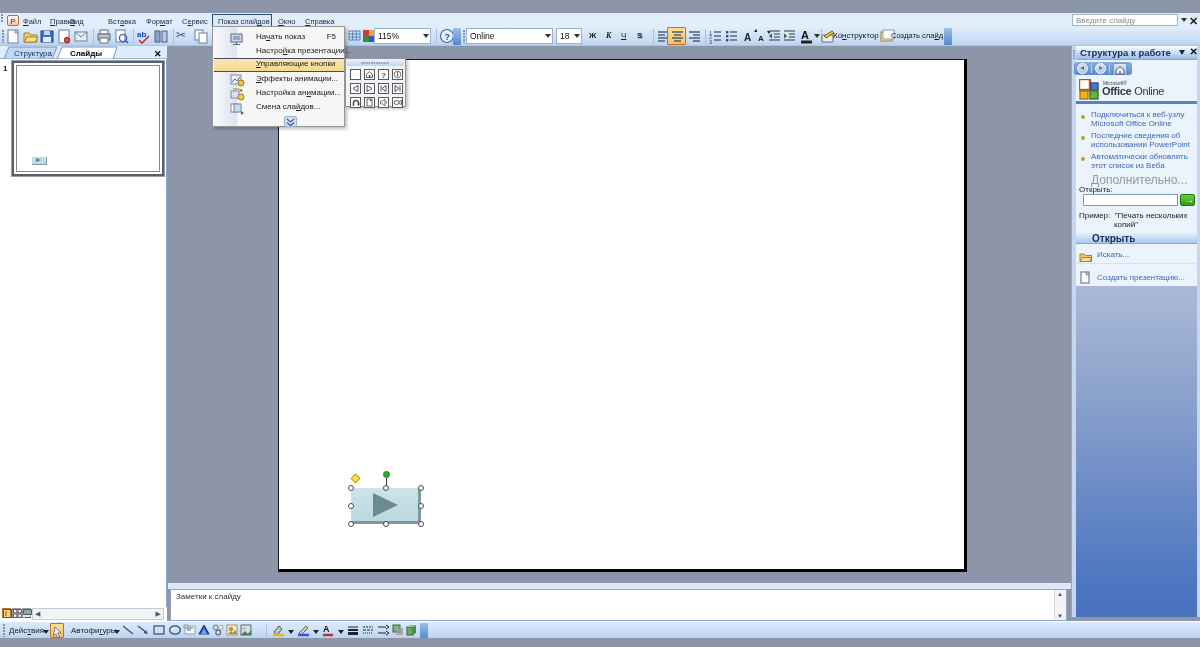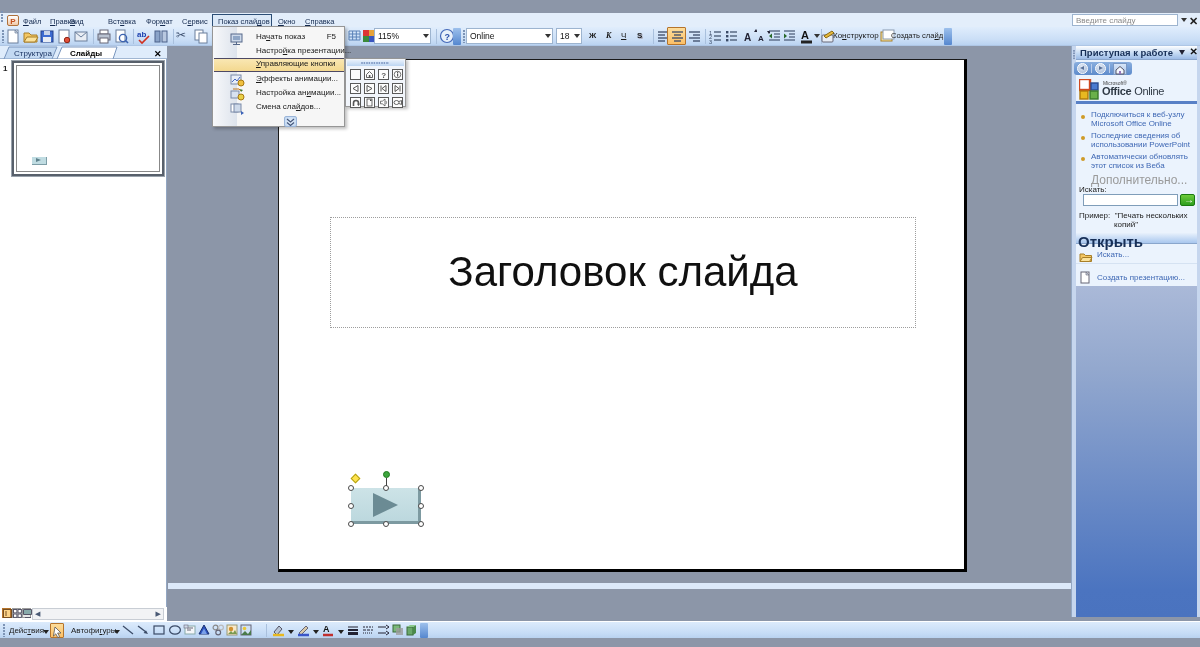--- a/index.html
+++ b/index.html
@@ -308,23 +308,20 @@
     <svg class="abs" style="left:0;top:0;" width="167" height="13">
       <path d="M4 13 L9 1 h48 l-5 12 z" fill="#c3d9f2" stroke="#7a96be" stroke-width="1"></path>
       <path d="M57 13 L62 1 h55 l-4 12 z" fill="#ffffff" stroke="#7a96be" stroke-width="1"></path>
       <text x="14" y="10" font-size="8" fill="#1d3564" font-family="Liberation Sans">Структура</text>
       <text x="70" y="10" font-size="8" font-weight="bold" fill="#000" font-family="Liberation Sans">Слайды</text>
       <text x="154" y="10.5" font-size="9" font-weight="bold" fill="#000" font-family="Liberation Sans">✕</text>
     </svg>
   </div>
   <div id="workspace" class="abs">
     <div id="slide" class="abs">
-      <div id="titleph" class="dotted">
-          <div id="titletext">Заголовок слайда</div>
-        </div>
       <div id="actbtn">
           <div class="tri"></div>
         </div>
 
       <div class="hnd" style="left:69px;top:425px;"></div>
       <div class="hnd" style="left:104px;top:425px;"></div>
       <div class="hnd" style="left:139px;top:425px;"></div>
       <div class="hnd" style="left:69px;top:443px;"></div>
       <div class="hnd" style="left:139px;top:443px;"></div>
       <div class="hnd" style="left:69px;top:461px;"></div>
@@ -355,20 +352,27 @@
           <path d="M0.5 0.5 h8 v5 h-8 z" fill="#8aa" stroke="#556"></path>
           <path d="M2 8.5 h6" stroke="#556"></path>
         </svg>
       </div>
     <div id="hscroll">
         <span class="sarr" style="left:2px;">◀</span>
         <span class="sarr" style="right:2px;">▶</span>
       </div>
   </div>
   <div id="notesplit" class="abs"></div>
+  <div id="notes" class="abs">
+      <span id="noteslabel">Заметки к слайду</span>
+      <div id="notesscroll">
+        <span style="position:absolute;left:2px;top:1px;font-size:6px;color:#44506a;">▲</span>
+        <span style="position:absolute;left:2px;bottom:1px;font-size:6px;color:#44506a;">▼</span>
+      </div>
+    </div>
   <div id="drawbar" class="abs">
     <div class="grip" style="left:3px;top:2px;"></div>
     <div class="dlabel" style="left:9px;">Дейс<u>т</u>вия</div>
     <div class="abs" style="left:43px;top:8px;width:0;height:0;border-left:3px solid transparent;border-right:3px solid transparent;border-top:4px solid #222;"></div>
     <div class="abs hl" style="left:50px;top:1px;width:14px;height:15px;"><svg width="13" height="13">
           <path d="M4 2 l6 6 h-3.4 l2 3.6 l-1.8 1 l-2 -3.8 l-2.4 2.4 z" fill="#fff" stroke="#555" stroke-width=".8"></path>
         </svg></div>
     <div class="dlabel" style="left:71px;">Автофи<u>г</u>уры</div>
     <div class="abs" style="left:114px;top:8px;width:0;height:0;border-left:3px solid transparent;border-right:3px solid transparent;border-top:4px solid #222;"></div>
     <div class="dbtn" style="left:121px;"><svg width="14" height="14">
@@ -447,21 +451,21 @@
           <path d="M8 4 l3 -2 v8 l-3 2 z" fill="#4a8a4a"></path>
           <path d="M2 4 l3 -2 h6 l-3 2 z" fill="#8ac88a"></path>
         </svg></div>
     <div class="abs" style="left:420px;top:1px;width:8px;height:15px;background:linear-gradient(#9dc0ec,#5587cf);border-radius:1px;"></div>
   </div>
   <div id="taskpane" class="abs">
     <div class="abs" style="left:0;top:0;width:4px;height:571px;background:#c6d6ee;"></div>
     <div class="abs" style="left:1px;top:4px;width:2px;height:10px;background-image:radial-gradient(circle at 1px 1px,#8296b8 .8px,transparent 1px);background-size:2px 2.5px;"></div>
 
     <div class="abs" style="left:4px;top:0;width:125px;height:14px;background:linear-gradient(#fdfeff,#c0d7f2 60%,#9cbbe6);border-bottom:1px solid #8aa6cc;">
-      <span style="position:absolute;left:4px;top:1px;font-size:9.5px;font-weight:bold;color:#172f57;">Приступая к работе</span>
+      <span style="position:absolute;left:4px;top:1px;font-size:9.5px;font-weight:bold;color:#172f57;">Структура к работе</span>
       <span style="position:absolute;right:16px;top:4px;width:0;height:0;border-left:3.5px solid transparent;border-right:3.5px solid transparent;border-top:5px solid #223;"></span>
       <span style="position:absolute;right:3px;top:0px;font-size:10px;font-weight:bold;color:#111;">✕</span>
     </div>
 
     <div class="abs" style="left:2px;top:16px;width:58px;height:13px;background:linear-gradient(#89aede,#5e8bcb);border-radius:3px;"></div>
     <div class="abs" style="left:5px;top:17px;width:11px;height:11px;border-radius:50%;background:radial-gradient(circle at 4px 3px,#e8eef8,#9ab2d4);border:1px solid #fff;"></div>
     <div class="abs" style="left:8px;top:20px;width:0;height:0;border-top:2.5px solid transparent;border-bottom:2.5px solid transparent;border-right:4px solid #5a729a;"></div>
     <div class="abs" style="left:19px;top:18px;width:1px;height:9px;background:#b8ccec;"></div>
     <div class="abs" style="left:23px;top:17px;width:11px;height:11px;border-radius:50%;background:radial-gradient(circle at 4px 3px,#e8eef8,#9ab2d4);border:1px solid #fff;"></div>
     <div class="abs" style="left:27px;top:20px;width:0;height:0;border-top:2.5px solid transparent;border-bottom:2.5px solid transparent;border-left:4px solid #5a729a;"></div>
@@ -483,30 +487,30 @@
     <div class="abs" style="left:30px;top:39px;font-size:11px;font-weight:bold;color:#303a45;letter-spacing:-.3px;">Office <span style="font-weight:normal;">Online</span></div>
     <div class="abs" style="left:4px;top:55px;width:122px;height:3px;background:#5880c6;"></div>
 
     <div class="pbullet" style="left:9px;top:69px;"></div>
     <div class="plink" style="left:19px;top:64px;">Подключиться к веб-узлу<br>Microsoft Office Online</div>
     <div class="pbullet" style="left:9px;top:90px;"></div>
     <div class="plink" style="left:19px;top:85px;">Последние сведения об<br>использовании PowerPoint</div>
     <div class="pbullet" style="left:9px;top:111px;"></div>
     <div class="plink" style="left:19px;top:106px;">Автоматически обновлять<br>этот список из Веба</div>
     <div class="abs" style="left:19px;top:127px;font-size:12px;color:#9a9a9a;">Дополнительно...</div>
-    <div class="abs" style="left:7px;top:139px;font-size:8px;color:#222;">Искать:</div>
+    <div class="abs" style="left:7px;top:139px;font-size:8px;color:#222;">Открыть:</div>
     <div class="abs" style="left:11px;top:148px;width:95px;height:12px;background:#fff;border:1px solid #7f9db9;"></div>
     <div class="abs" style="left:108px;top:148px;width:15px;height:12px;background:linear-gradient(#6ecc3a,#2e9e1e);border:1px solid #1a7a10;border-radius:2px;">
         <span style="position:absolute;left:3px;top:-1px;color:#fff;font-size:10px;font-weight:bold;">→</span>
       </div>
     <div class="abs" style="left:7px;top:165px;font-size:8px;color:#222;">Пример:&nbsp; "Печать нескольких</div>
     <div class="abs" style="left:42px;top:174px;font-size:8px;color:#222;">копий"</div>
 
     <div class="abs" style="left:4px;top:187px;width:125px;height:11px;background:linear-gradient(#e8f1fc,#a9c7ee);border-bottom:1px solid #8aa6cc;">
-        <span style="position:absolute;left:2px;top:0px;font-size:15px;font-weight:bold;color:#172f57;">Открыть</span>
+        <span style="position:absolute;left:16px;top:0px;font-size:10px;font-weight:bold;color:#172f57;">Открыть</span>
       </div>
     <div class="abs" style="left:7px;top:203px;"><svg width="15" height="11">
           <path d="M1 2 h4 l1.5 1.5 h6 v6 H1 z" fill="#f4c763" stroke="#a87f28"></path>
           <path d="M1 9.5 l2.5 -4 h9.5 l-2.5 4 z" fill="#fbe29b" stroke="#a87f28"></path>
         </svg></div>
     <div class="plink" style="left:25px;top:204px;">Искать...</div>
     <div class="abs" style="left:4px;top:217px;width:122px;height:1px;background:#d5e2f2;"></div>
     <div class="abs" style="left:8px;top:224px;"><svg width="12" height="13">
           <rect x="1" y="1" width="8" height="11" fill="#fff" stroke="#667"></rect>
           <path d="M6 1 l3 3 h-3 z" fill="#cfd8e4" stroke="#667" stroke-width=".6"></path>

